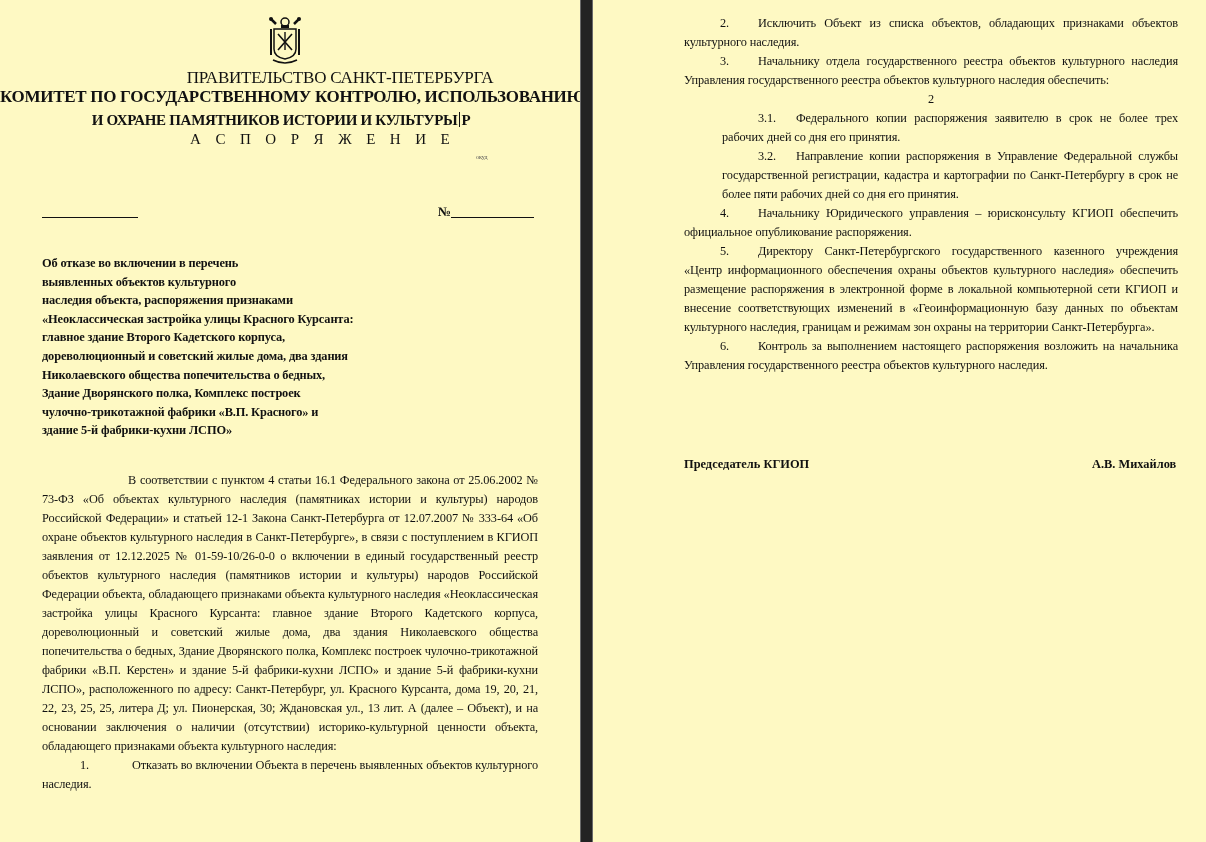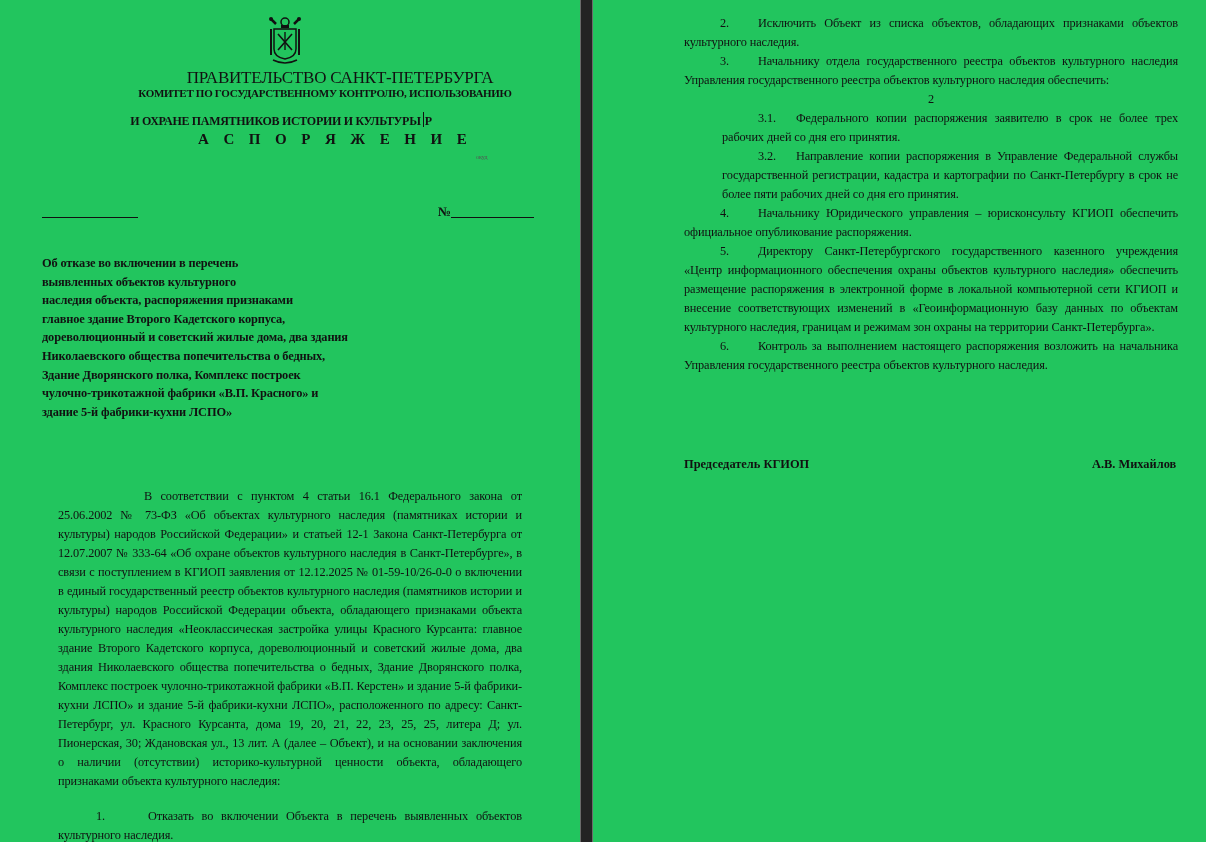--- a/index.html
+++ b/index.html
@@ -1,43 +1,43 @@
 <!DOCTYPE html>
 <html><head>
 <meta charset="utf-8">
 <style>
   html, body { margin: 0; padding: 0; }
   body {
     width: 1206px; height: 842px; overflow: hidden; background: #ffffff;
     font-family: "Liberation Serif", "DejaVu Serif", serif; color: #111;
     position: relative;
   }
-  .page { position: absolute; top: 0; height: 842px; background: #22c55e; }
+  .page { position: absolute; top: 0; height: 842px; background: #fef9c3; }
   .page-left { left: 0; width: 580px; }
   .page-right { left: 593px; width: 613px; }
   .divider { position: absolute; left: 580px; top: 0; width: 13px; height: 842px;
     background: #232323; border-left: 1px solid #6a6a6a; border-right: 1px solid #6a6a6a; box-sizing: border-box; }
 
   .abs { position: absolute; white-space: nowrap; }
   .emblem { position: absolute; left: 268px; top: 16px; width: 34px; height: 50px; }
   .gov { top: 68px; left: 0; width: 680px; text-align: center; font-size: 17px; letter-spacing: -0.2px; }
-  .committee1 { top: 87px; left: 0; width: 562px; text-align: center; font-size: 11px; font-weight: bold; letter-spacing: -0.3px; padding-left: 44px; }
-  .committee2 { top: 112px; left: 0; width: 562px; text-align: center; font-size: 12px; font-weight: bold; letter-spacing: -0.3px; }
+  .committee1 { top: 87px; left: 0; width: 562px; text-align: center; font-size: 17px; font-weight: bold; letter-spacing: -0.3px; }
+  .committee2 { top: 112px; left: 0; width: 562px; text-align: center; font-size: 15px; font-weight: bold; letter-spacing: -0.3px; }
   .cursor { display: inline-block; width: 1px; height: 15px; background: #111; vertical-align: -2px; margin: 0 1px 0 2px; }
-  .order-title { top: 131px; left: 198px; font-size: 15px; font-weight: bold; letter-spacing: 5.4px; }
+  .order-title { top: 131px; left: 190px; font-size: 15px; font-weight: normal; letter-spacing: 5.4px; }
   .okud { top: 154px; left: 476px; font-size: 6px; color: #555; }
   .date-line { top: 217px; left: 42px; width: 96px; border-bottom: 1px solid #111; height: 0; }
   .num-label { top: 204px; left: 438px; font-size: 13px; font-weight: bold; }
   .num-line { top: 217px; left: 451px; width: 83px; border-bottom: 1px solid #111; height: 0; }
 
   .subject { position: absolute; left: 42px; top: 254px; font-size: 12.4px; font-weight: bold; line-height: 18.6px; letter-spacing: -0.15px; }
   .subject div { white-space: nowrap; }
 
   .body-left { position: absolute; left: 42px; top: 471px; width: 496px; font-size: 12.3px; line-height: 19px; text-align: justify; letter-spacing: -0.1px; }
-  .body-left p { margin: 16px; font-family: Liberation Serif, serif; }
+  .body-left p { margin: 0; font-family: Liberation Serif, serif; }
   .indent-first { text-indent: 86px; }
   .item { text-indent: 38px; }
   .item .num { display: inline-block; text-indent: 0; width: 52px; }
 
   .body-right { position: absolute; left: 91px; top: 14px; width: 494px; font-size: 12.3px; line-height: 19px; text-align: justify; letter-spacing: -0.1px; }
   .body-right p { margin: 0; }
   .r-item { text-indent: 36px; }
   .r-item .num { display: inline-block; text-indent: 0; width: 38px; }
   .r-sub { margin-left: 38px !important; text-indent: 36px; }
   .r-sub .num { display: inline-block; text-indent: 0; width: 38px; }
@@ -70,20 +70,21 @@
   <div class="abs okud">окуд</div>
 
   <div class="abs date-line"></div>
   <div class="abs num-label">№</div>
   <div class="abs num-line"></div>
 
   <div class="subject">
     <div>Об отказе во включении в перечень</div>
     <div>выявленных объектов культурного</div>
     <div>наследия объекта, распоряжения признаками</div>
+    <div>«Неоклассическая застройка улицы Красного Курсанта:</div>
     <div>главное здание Второго Кадетского корпуса,</div>
     <div>дореволюционный и советский жилые дома, два здания</div>
     <div>Николаевского общества попечительства о бедных,</div>
     <div>Здание Дворянского полка, Комплекс построек</div>
     <div>чулочно-трикотажной фабрики «В.П. Красного»  и</div>
     <div>здание 5-й фабрики-кухни ЛСПО»</div>
   </div>
 
   <div class="body-left">
     <p class="indent-first">В соответствии с пунктом 4 статьи 16.1 Федерального закона от 25.06.2002 № 73-ФЗ «Об объектах культурного наследия (памятниках истории и культуры) народов Российской Федерации» и статьей 12-1 Закона Санкт-Петербурга от 12.07.2007 № 333-64 «Об охране объектов культурного наследия в Санкт-Петербурге», в связи с поступлением в КГИОП заявления от 12.12.2025 № 01-59-10/26-0-0 о включении в единый государственный реестр объектов культурного наследия (памятников истории и культуры) народов Российской Федерации объекта, обладающего признаками объекта культурного наследия «Неоклассическая застройка улицы Красного Курсанта: главное здание Второго Кадетского корпуса, дореволюционный и советский жилые дома, два здания Николаевского общества попечительства о бедных, Здание Дворянского полка, Комплекс построек чулочно-трикотажной фабрики «В.П. Керстен» и здание 5-й фабрики-кухни ЛСПО» и здание 5-й фабрики-кухни ЛСПО», расположенного по адресу:  Санкт-Петербург, ул. Красного Курсанта, дома 19, 20, 21, 22, 23, 25, 25, литера Д; ул. Пионерская, 30; Ждановская ул., 13 лит. А (далее – Объект), и на основании заключения о наличии (отсутствии) историко-культурной ценности объекта, обладающего признаками объекта культурного наследия:</p>

